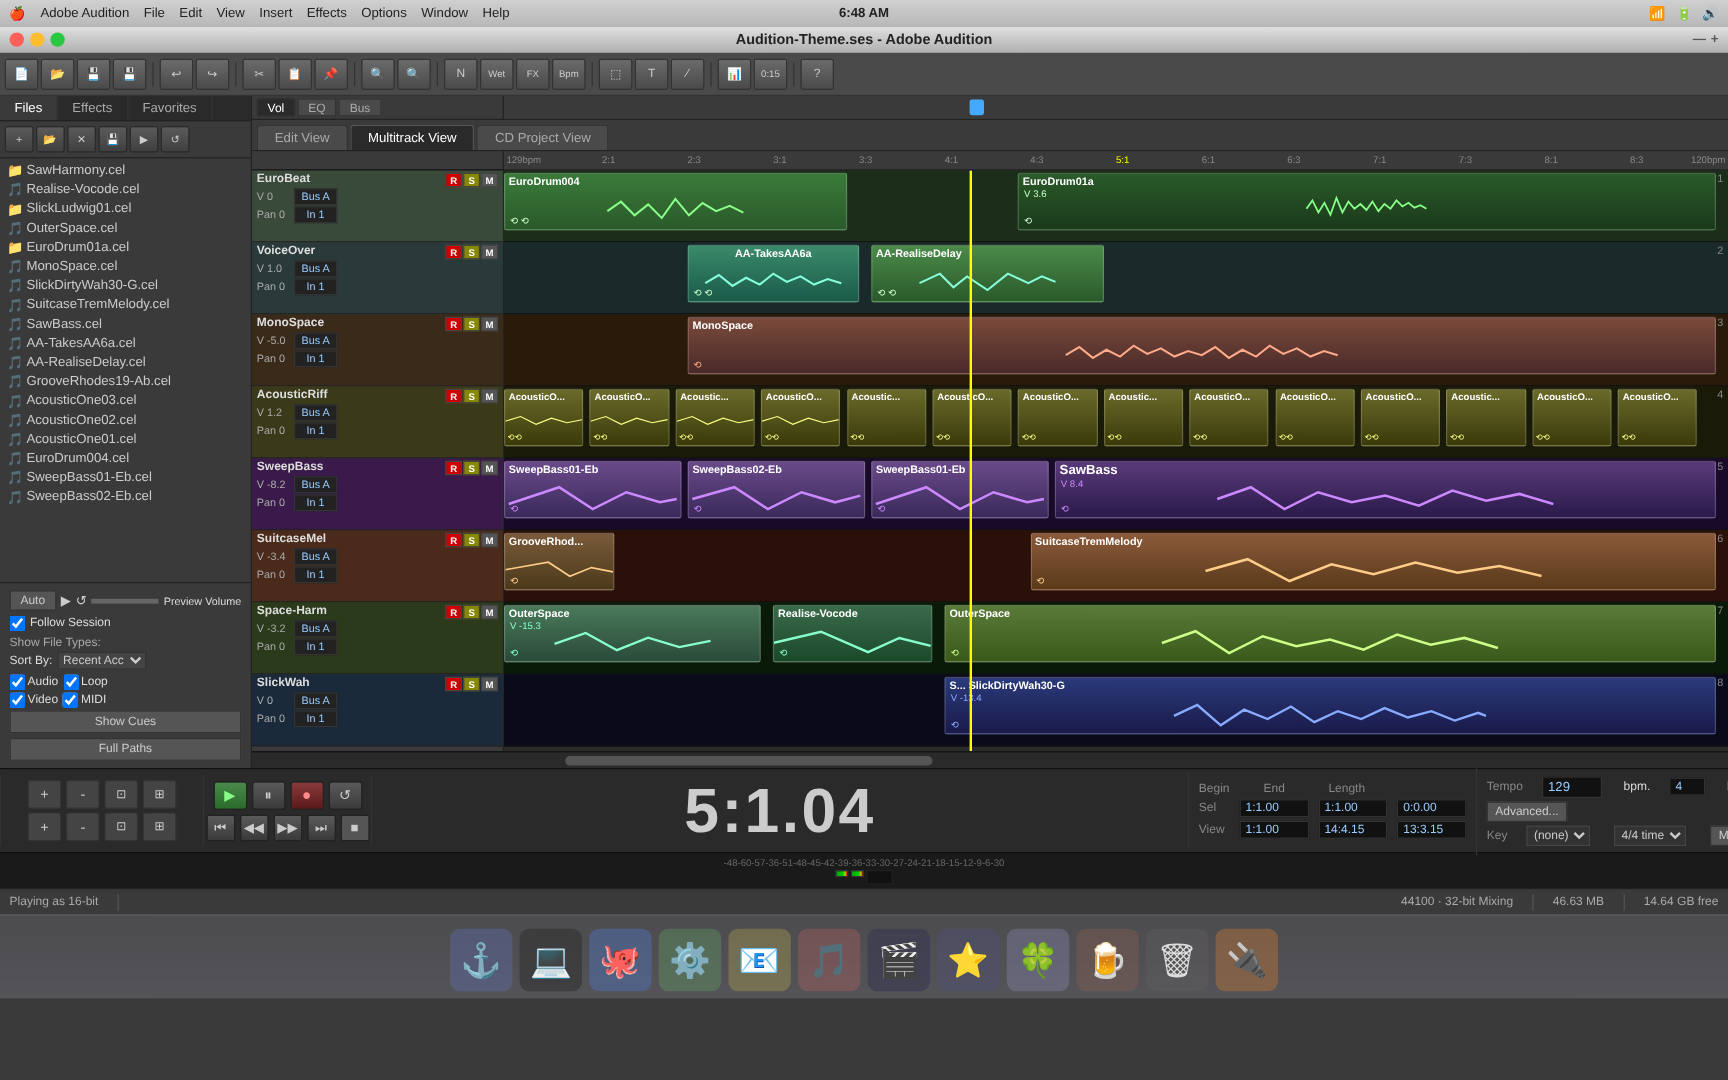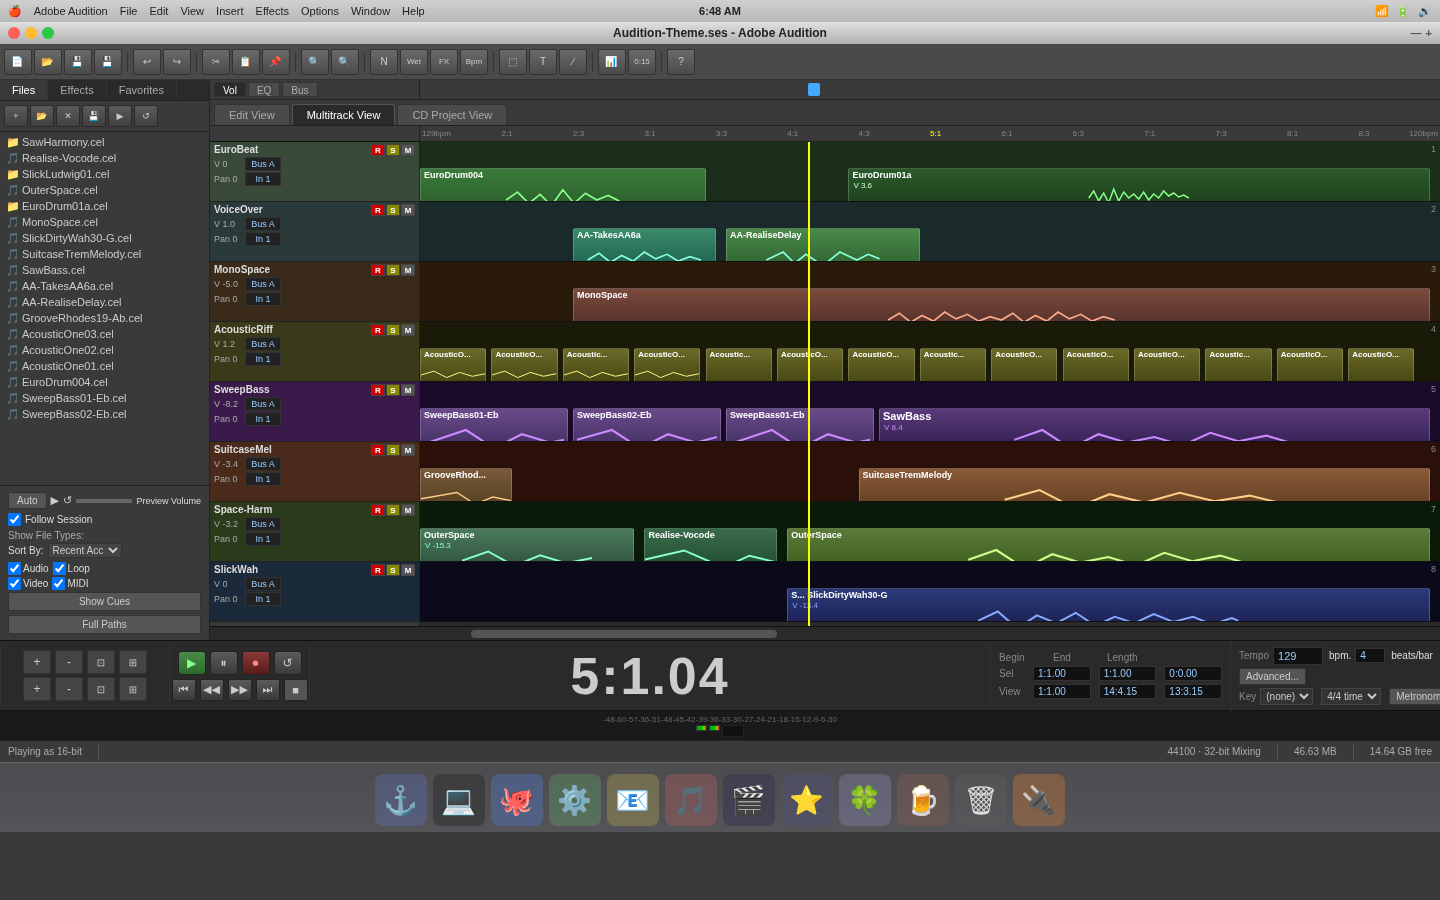--- a/index.html
+++ b/index.html
@@ -98,21 +98,20 @@
     .track-row {
       height: 60px; border-bottom: 1px solid #111; position: relative;
       overflow: hidden;
     }
 
     
     .clip {
       position: absolute; top: 2px; height: 48px; border-radius: 2px;
       overflow: hidden; font-size: 9px; color: #fff;
       border: 1px solid rgba(255,255,255,0.2);
-      margin-top: 24px;
     }
     .clip-title { padding: 1px 3px; font-size: 9px; font-weight: bold; white-space: nowrap; overflow: hidden; }
 
     
     #ruler { height: 16px; background: #3a3a3a; border-bottom: 1px solid #222; position: relative; overflow: hidden; display: flex; align-items: center; }
 
     
     #bottom-transport {
       height: 60px; background: #2a2a2a; border-top: 1px solid #111;
       display: flex; align-items: center;
@@ -127,21 +126,21 @@
     #time-display { flex: 1; display: flex; align-items: center; justify-content: center; font-size: 52px; font-weight: bold; color: #ccc; letter-spacing: 2px; }
 
     #timecode-panel { width: 310px; display: flex; flex-direction: column; gap: 2px; padding: 6px 8px; font-size: 10px; border-left: 1px solid #333; }
     .tcp-row { display: flex; gap: 4px; align-items: center; }
     .tcp-label { width: 30px; color: #888; }
     .tcp-val { flex: 1; background: #111; border: 1px solid #333; color: #9cf; font-size: 10px; padding: 1px 4px; }
     .tcp-end { flex: 1; background: #111; border: 1px solid #333; color: #9cf; font-size: 10px; padding: 1px 4px; }
     .tcp-len { flex: 1; background: #111; border: 1px solid #333; color: #9cf; font-size: 10px; padding: 1px 4px; }
 
     #tempo-panel { width: 210px; display: flex; flex-direction: column; gap: 3px; padding: 6px 8px; font-size: 10px; border-left: 1px solid #333; }
-    .tempo-row { display: flex; align-items: center; gap: 4px; }
+    .tempo-row { display: flex; align-items: center; gap: 16px; }
     .tempo-label { color: #888; width: 40px; }
     .tempo-val { background: #111; border: 1px solid #333; color: #9cf; font-size: 11px; padding: 2px 4px; width: 50px; }
     .tempo-beats { background: #111; border: 1px solid #333; color: #9cf; font-size: 10px; padding: 1px 4px; width: 30px; }
     .advanced-btn { padding: 2px 6px; background: #555; border: 1px solid #333; color: #ccc; font-size: 10px; cursor: pointer; text-align: center; }
 
     
     #vu-meter { height: 30px; background: #1a1a1a; display: flex; align-items: center; padding: 0 4px; border-top: 1px solid #111; }
 
     
     #status-bar { height: 22px; background: #3a3a3a; border-top: 1px solid #222; display: flex; align-items: center; padding: 0 8px; font-size: 10px; color: #aaa; gap: 16px; }
@@ -594,21 +593,21 @@
               <div style="font-size:8px; padding-left:4px; color:#cfc;">V 3.6</div>
               <svg viewBox="0 0 100 30" style="position:absolute;top:14px;left:0;width:100%;height:30px;">
                   <polyline points="0,15 5,8 10,18 15,10 20,20 25,6 30,18 35,9 40,15 45,11 50,16 55,9 60,17 65,11 70,15 75,8 80,13 85,10 90,14 95,12 100,15" fill="none" stroke="#8f8" stroke-width="1.5"></polyline>
                 </svg>
               <div style="position:absolute; bottom:2px; left:4px; font-size:8px; color:#cfc;">⟲</div>
             </div>
             <div style="position:absolute; right:4px; top:2px; font-size:9px; color:#888;">1</div>
           </div>
 
           <div class="track-row" style="background:#1a2a2a;">
-            <div class="clip clip-voiceover" style="left:15%; width:14%; background:linear-gradient(to bottom, #3a8a6a, #1a5a4a);">
+            <div class="clip clip-voiceover" style="left:15%; width:14%; background:linear-gradient(to bottom, #3a8a6a, #1a5a4a);text-align:center;">
               <div class="clip-title">AA-TakesAA6a</div>
               <svg viewBox="0 0 100 30" style="position:absolute;top:14px;left:0;width:100%;height:34px;">
                   <polyline points="0,15 10,9 20,17 30,11 40,16 50,8 60,14 70,10 80,16 90,12 100,15" fill="none" stroke="#8fd" stroke-width="1.5"></polyline>
                 </svg>
               <div style="position:absolute; bottom:2px; left:4px; font-size:8px; color:#cfc;">⟲ ⟲</div>
             </div>
             <div class="clip clip-voiceover" style="left:30%; width:19%; background:linear-gradient(to bottom, #4a8a4a, #2a5a2a);">
               <div class="clip-title">AA-RealiseDelay</div>
               <svg viewBox="0 0 100 30" style="position:absolute;top:14px;left:0;width:100%;height:34px;">
                   <polyline points="0,15 15,8 25,18 35,10 50,20 65,8 80,15 90,10 100,14" fill="none" stroke="#8fd" stroke-width="1.5"></polyline>

